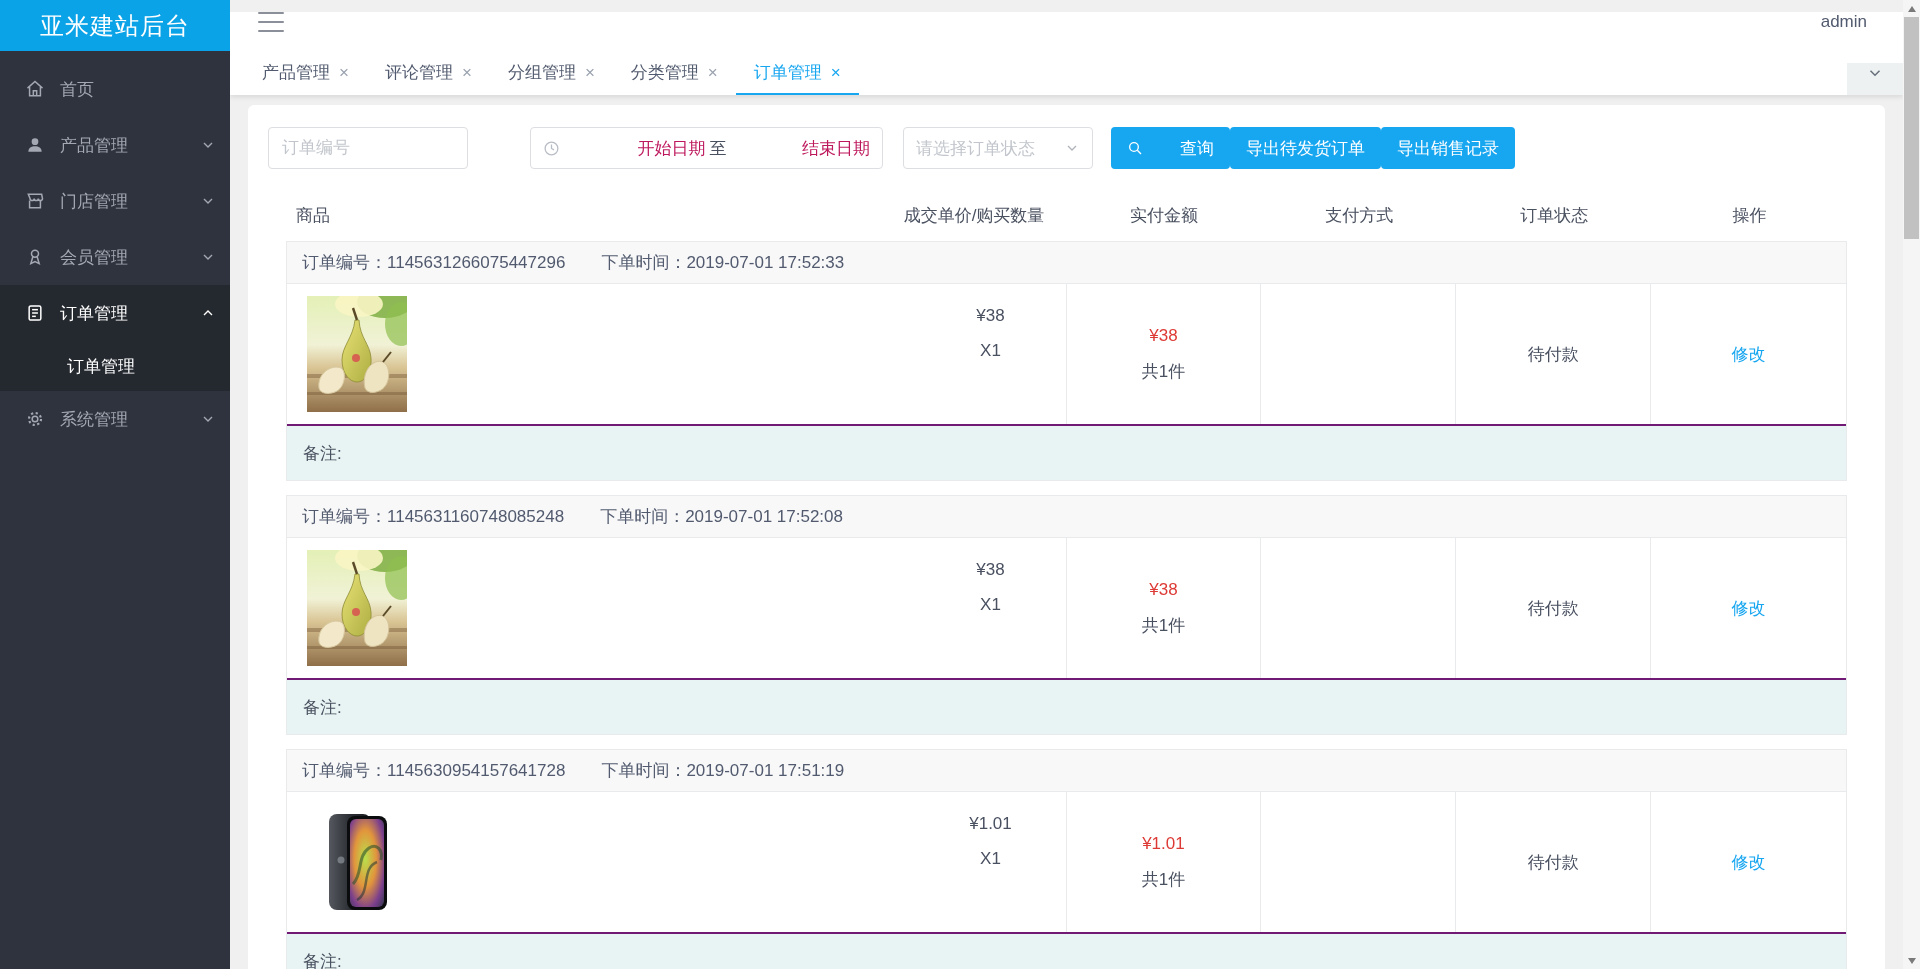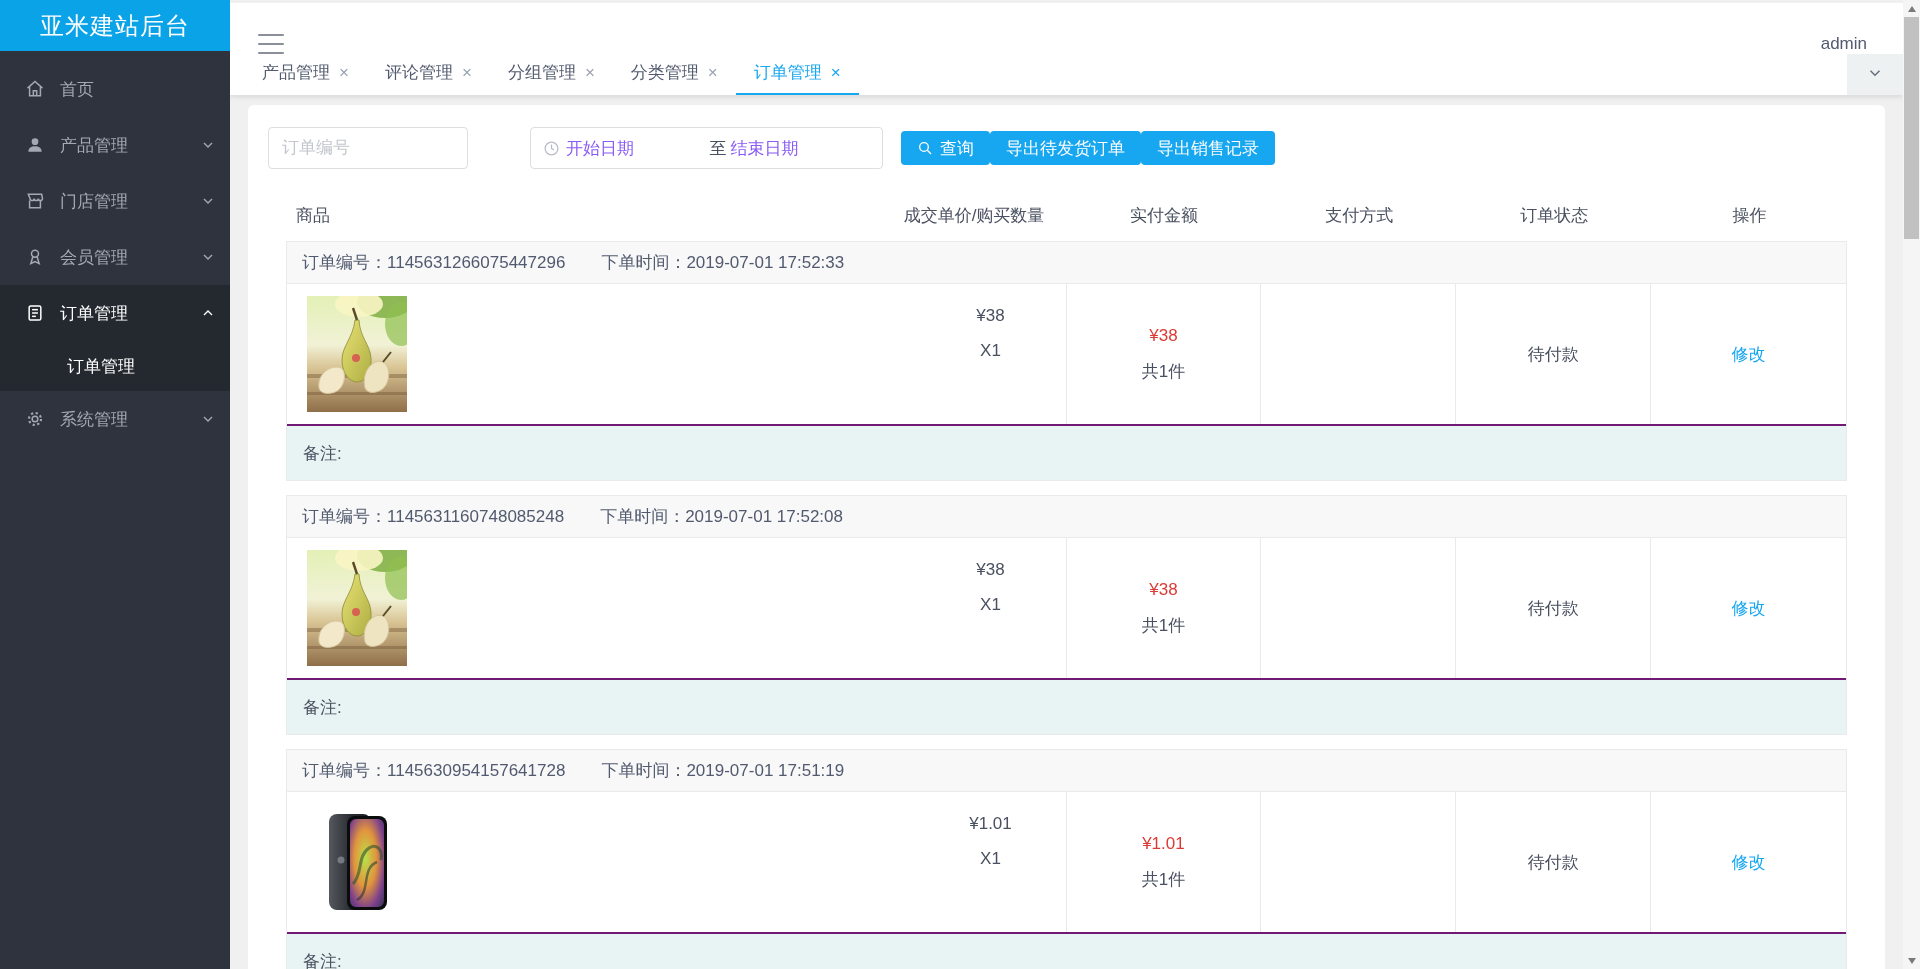--- a/index.html
+++ b/index.html
@@ -19,22 +19,22 @@
                color:#a3a8b3; cursor:pointer; }
   .menu-item .mi-icon { width:22px; height:22px; margin-right:14px; display:flex; align-items:center; justify-content:center; }
   .menu-item .mi-label { flex:1; font-size:17px; }
   .menu-item .mi-chevron { width:16px; height:16px; }
   .menu-group.expanded { background:#24282f; }
   .menu-group.expanded > .menu-item { color:#ffffff; }
   .submenu-item { height:50px; display:flex; align-items:center; padding-left:67px;
                   color:#ffffff; font-size:17px; cursor:pointer; }
 
   
-  .topbar { position:absolute; left:230px; right:17px; top:3px; height:51px; background:#fff;
-            display:flex; align-items:flex-end; justify-content:space-between; padding:0 36px 0 28px; z-index:20; }
+  .topbar { position:absolute; left:230px; right:17px; top:12px; height:51px; background:#fff;
+            display:flex; align-items:flex-start; justify-content:space-between; padding:0 36px 0 28px; z-index:20; }
   .hamburger { width:26px; height:20px; display:flex; flex-direction:column; justify-content:space-between; cursor:pointer; }
   .hamburger i { display:block; height:2px; background:#8a8f99; border-radius:1px; }
   .topbar .username { color:#515a6e; font-size:17px; }
 
   
   .tabbar { position:absolute; left:230px; right:17px; top:51px; height:44px; background:#fff;
             display:flex; align-items:stretch; box-shadow:0 2px 5px rgba(0,0,0,.10); z-index:19; padding-left:14px; }
   .tab { display:flex; align-items:center; padding:0 18px; font-size:17px; color:#515a6e;
          cursor:pointer; border-bottom:2px solid transparent; }
   .tab .tab-close { margin-left:9px; font-size:17px; color:#9aa2ae; line-height:1; cursor:pointer; }
@@ -46,28 +46,28 @@
   
   .main { position:absolute; top:95px; left:230px; right:17px; bottom:0; background:#f0f0f1; overflow:hidden; }
   .card { margin:10px 18px 0 18px; background:#fff; border-radius:6px; padding:22px 20px 0 20px; min-height:900px; }
 
   
   .filter-bar { display:flex; align-items:center; }
   .ipt { height:42px; border:1px solid #dcdee2; border-radius:4px; background:#fff; font-size:17px; color:#495060; }
   input.ipt { width:200px; padding:0 13px; outline:none; font-family:inherit; }
   input.ipt::placeholder { color:#c2c6cc; }
   .date-box { width:353px; margin-left:62px; display:flex; align-items:center; padding:0 12px; }
-  .date-box .ph { color:#8b5cf6; flex:1; text-align:left; }
+  .date-box .ph { color:#be185d; flex:1; text-align:right; }
   .date-box .sep { color:#495060; padding:0 4px; }
   .select-box { width:190px; margin-left:20px; display:flex; align-items:center;
                 justify-content:space-between; padding:0 12px; cursor:pointer; }
   .select-box .ph { color:#c2c6cc; }
-  .btn { height:34px; border:none; border-radius:4px; background:#17a6f0; color:#fff; font-size:17px;
+  .btn { height:42px; border:none; border-radius:4px; background:#17a6f0; color:#fff; font-size:17px;
          display:flex; align-items:center; justify-content:center; padding:0 16px; cursor:pointer;
-         font-family:inherit; white-space:nowrap; }
+         font-family:inherit; white-space:nowrap;gap:30px; }
   .btn .btn-icon { margin-right:7px; display:flex; }
   .btn-search { margin-left:18px; }
   .btn + .btn { margin-left:0; }
 
   
   .order-table { margin:28px 18px 0 18px; }
   .thead { display:flex; align-items:center; height:36px; margin-bottom:8px; color:#4a5160; font-size:17px; }
   .th-product { width:50%; display:flex; justify-content:space-between; align-items:center; padding-left:10px; }
   .th-unit { width:185px; text-align:center; }
   .th { width:12.5%; text-align:center; }
@@ -279,20 +279,28 @@
           <span style="margin-right:6px;">
             <svg width="17" height="17" viewBox="0 0 24 24" fill="none" stroke="#b8bcc4" stroke-width="1.8">
                 <circle cx="12" cy="12" r="9"></circle>
                 <polyline points="12 6.5 12 12 15.5 14"></polyline>
               </svg>
           </span>
           <span class="ph">开始日期</span>
           <span class="sep">至</span>
           <span class="ph">结束日期</span>
         </div>
+        <div class="ipt select-box">
+          <span class="ph">请选择订单状态</span>
+          <span>
+            <svg width="16" height="16" viewBox="0 0 24 24" fill="none" stroke="#b0b4bb" stroke-width="2">
+                <polyline points="6 9 12 15 18 9"></polyline>
+              </svg>
+          </span>
+        </div>
         <button class="btn btn-search">
           <span class="btn-icon">
             <svg width="16" height="16" viewBox="0 0 24 24" fill="none" stroke="#fff" stroke-width="2">
                 <circle cx="10.5" cy="10.5" r="6.5"></circle>
                 <line x1="15.5" y1="15.5" x2="21" y2="21"></line>
               </svg>
           </span>
           <span>查询</span>
         </button>
         <button class="btn">

